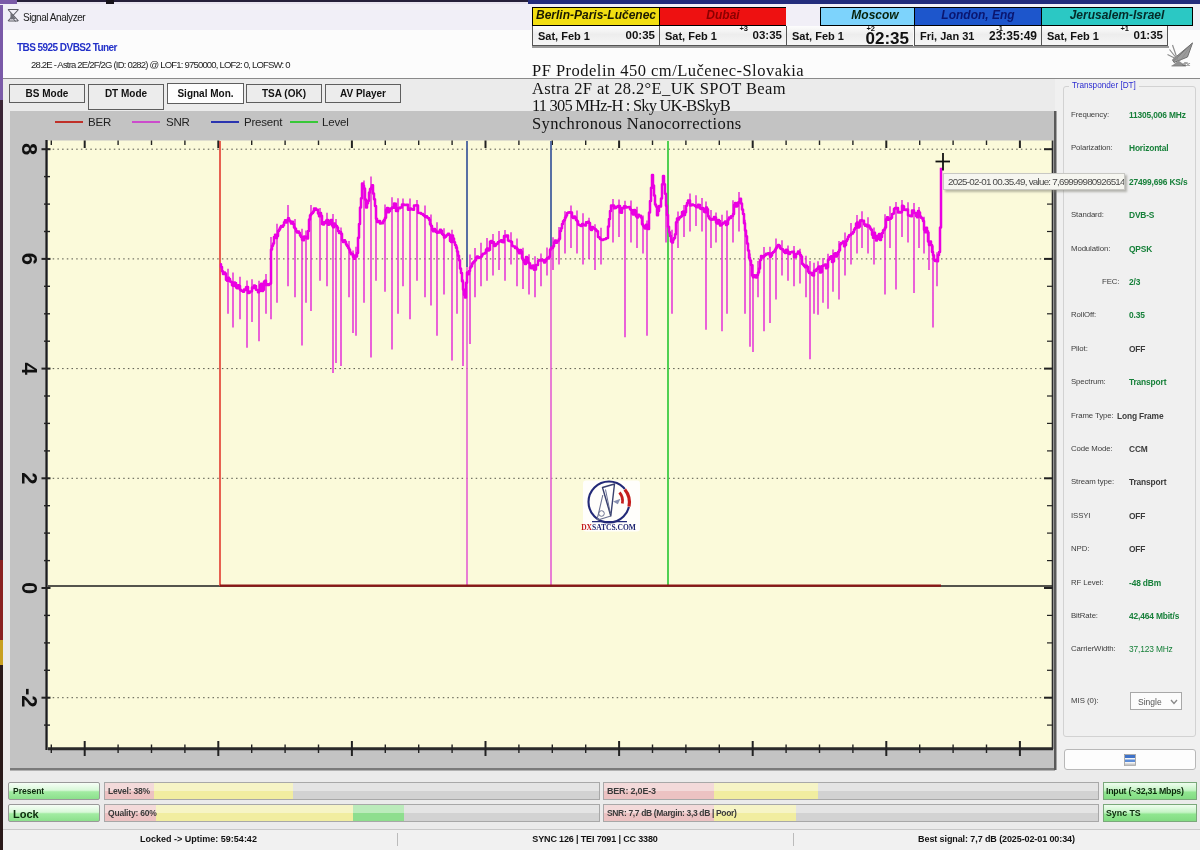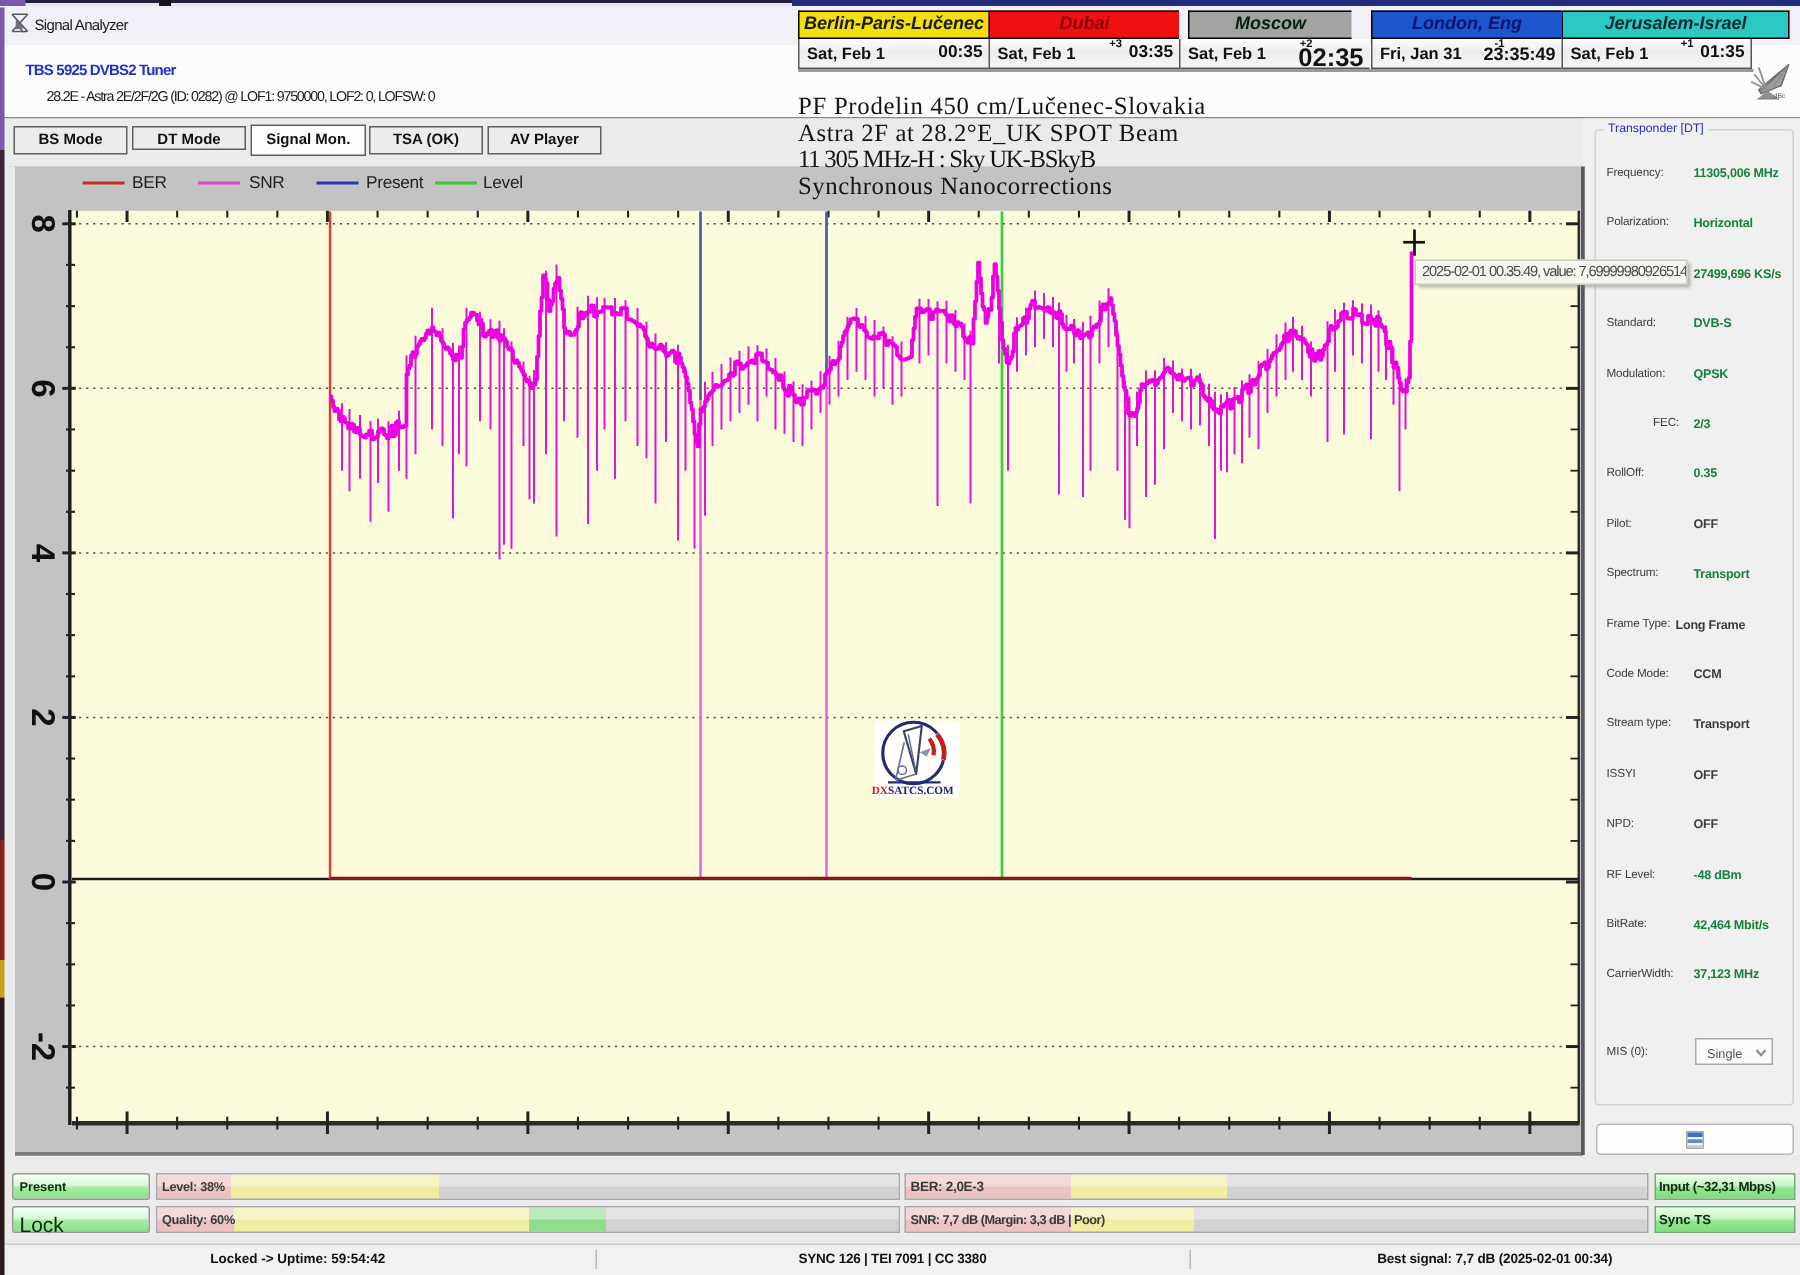--- a/index.html
+++ b/index.html
@@ -28,21 +28,21 @@
 <div class="abs" style="left:17px;top:42px;font-size:10px;letter-spacing:-.55px;font-weight:bold;color:#2230c8">TBS 5925 DVBS2 Tuner</div>
 <div class="abs" style="left:31px;top:58.5px;font-size:9.5px;letter-spacing:-.8px;color:#1c1c1c">28.2E - Astra 2E/2F/2G (ID: 0282) @ LOF1: 9750000, LOF2: 0, LOFSW: 0</div>
 <div class="abs" style="left:0;top:77.5px;width:1200px;height:1.2px;background:#8a8a8a"></div>
 
 <div class="abs" style="left:0;top:78.7px;width:1200px;height:32.3px;background:#ebebeb"></div>
 <div class="abs" style="left:0;top:111px;width:1200px;height:659px;background:#c3c3c3"></div>
 <div class="abs" style="left:1055px;top:78.7px;width:145px;height:691.3px;background:#f0f0f0"></div>
 <div class="abs" style="left:0;top:111px;width:10px;height:659px;background:#ebebeb"></div>
 
 <div class="abs" style="left:9px;top:84px;width:76px;height:19px;background:#ececec;border:1.2px solid #5e5e5e;font-size:10px;font-weight:bold;color:#111;text-align:center;line-height:17px">BS Mode</div>
-<div class="abs" style="left:88px;top:84px;width:76px;height:16px;background:#ececec;border:1.2px solid #5e5e5e;font-size:10px;font-weight:bold;color:#111;text-align:center;line-height:17px">DT Mode</div>
+<div class="abs" style="left:88px;top:84px;width:76px;height:26px;background:#ececec;border:1.2px solid #5e5e5e;font-size:10px;font-weight:bold;color:#111;text-align:center;line-height:17px">DT Mode</div>
 <div class="abs" style="left:167px;top:82.5px;width:77px;height:21px;background:#fdfdfd;border:1.2px solid #5e5e5e;font-size:10px;font-weight:bold;color:#111;text-align:center;line-height:20px">Signal Mon.</div>
 <div class="abs" style="left:246px;top:84px;width:76px;height:19px;background:#ececec;border:1.2px solid #5e5e5e;font-size:10px;font-weight:bold;color:#111;text-align:center;line-height:17px">TSA (OK)</div>
 <div class="abs" style="left:325px;top:84px;width:76px;height:19px;background:#ececec;border:1.2px solid #5e5e5e;font-size:10px;font-weight:bold;color:#111;text-align:center;line-height:17px">AV Player</div>
 
 <div class="abs" style="z-index:3;left:55px;top:121px;width:28px;height:2px;background:#c03028"></div>
 <div class="abs" style="z-index:3;left:88px;top:115.5px;font-size:11.5px;letter-spacing:-.2px;color:#222">BER</div>
 <div class="abs" style="z-index:3;left:132px;top:121px;width:28px;height:2px;background:#cc4ccc"></div>
 <div class="abs" style="z-index:3;left:166px;top:115.5px;font-size:11.5px;letter-spacing:-.2px;color:#222">SNR</div>
 <div class="abs" style="z-index:3;left:211px;top:121px;width:28px;height:2px;background:#2a34b0"></div>
 <div class="abs" style="z-index:3;left:244px;top:115.5px;font-size:11.5px;letter-spacing:-.2px;color:#222">Present</div>
@@ -206,21 +206,21 @@
     <div class="abs" style="left:532px;top:26px;width:127px;height:19.5px;background:linear-gradient(#fdfdfd,#ededed 45%,#f6f6f6);border:1px solid #555;border-top:none;border-right-width:0px;font-size:11px;font-weight:bold;color:#111">
       <span style="position:absolute;left:5px;top:3.5px;white-space:nowrap">Sat, Feb 1</span>
       <span style="position:absolute;right:4px;top:3px;font-size:11.5px;white-space:nowrap">00:35</span>
     </div>
     <div class="abs" style="left:659px;top:6.5px;width:127px;height:19.5px;background:#ee1111;border:1.8px solid #000;border-right-width:0px;font-size:12px;font-weight:bold;font-style:italic;color:#8b0000;text-align:center;line-height:15px;white-space:nowrap">Dubai</div>
     <div class="abs" style="left:659px;top:26px;width:127px;height:19.5px;background:linear-gradient(#fdfdfd,#ededed 45%,#f6f6f6);border:1px solid #555;border-top:none;border-right-width:0px;font-size:11px;font-weight:bold;color:#111">
       <span style="position:absolute;left:5px;top:3.5px;white-space:nowrap">Sat, Feb 1</span>
       <span style="position:absolute;right:38px;top:-2px;font-size:7.5px">+3</span>
       <span style="position:absolute;right:4px;top:3px;font-size:11.5px;white-space:nowrap">03:35</span>
     </div>
-    <div class="abs" style="left:792px;top:6.5px;width:109px;height:19.5px;background:#a3a3a3;border:1.8px solid #000;border-right-width:0px;font-size:12px;font-weight:bold;font-style:italic;color:#06220a;text-align:center;line-height:15px;white-space:nowrap">Moscow</div>
+    <div class="abs" style="left:820px;top:6.5px;width:109px;height:19.5px;background:#7dd3fc;border:1.8px solid #000;border-right-width:0px;font-size:12px;font-weight:bold;font-style:italic;color:#06220a;text-align:center;line-height:15px;white-space:nowrap">Moscow</div>
     <div class="abs" style="left:786px;top:26px;width:127px;height:19.5px;background:linear-gradient(#fdfdfd,#ededed 45%,#f6f6f6);border:1px solid #555;border-top:none;border-right-width:0px;font-size:11px;font-weight:bold;color:#111">
       <span style="position:absolute;left:5px;top:3.5px;white-space:nowrap">Sat, Feb 1</span>
       <span style="position:absolute;right:38px;top:-2px;font-size:7.5px">+2</span>
       <span style="position:absolute;right:4px;top:3px;font-size:17px;white-space:nowrap">02:35</span>
     </div>
     <div class="abs" style="left:914px;top:6.5px;width:127px;height:19.5px;background:#1d56cc;border:1.8px solid #000;border-right-width:0px;font-size:12px;font-weight:bold;font-style:italic;color:#0a1670;text-align:center;line-height:15px;white-space:nowrap">London, Eng</div>
     <div class="abs" style="left:914px;top:26px;width:127px;height:19.5px;background:linear-gradient(#fdfdfd,#ededed 45%,#f6f6f6);border:1px solid #555;border-top:none;border-right-width:0px;font-size:11px;font-weight:bold;color:#111">
       <span style="position:absolute;left:5px;top:3.5px;white-space:nowrap">Fri, Jan 31</span>
       <span style="position:absolute;right:38px;top:-2px;font-size:7.5px">-1</span>
       <span style="position:absolute;right:4px;top:3px;font-size:12px;white-space:nowrap">23:35:49</span>
@@ -272,42 +272,42 @@
 <div class="abs" style="left:1129px;top:477px;font-size:8.4px;font-weight:bold;letter-spacing:-.15px;color:#3c3c3c;white-space:nowrap">Transport</div>
 <div class="abs" style="left:1071px;top:511px;font-size:7.8px;letter-spacing:-.1px;color:#3c3c3c;white-space:nowrap">ISSYI</div>
 <div class="abs" style="left:1129px;top:511px;font-size:8.4px;font-weight:bold;letter-spacing:-.15px;color:#3c3c3c;white-space:nowrap">OFF</div>
 <div class="abs" style="left:1071px;top:544px;font-size:7.8px;letter-spacing:-.1px;color:#3c3c3c;white-space:nowrap">NPD:</div>
 <div class="abs" style="left:1129px;top:544px;font-size:8.4px;font-weight:bold;letter-spacing:-.15px;color:#3c3c3c;white-space:nowrap">OFF</div>
 <div class="abs" style="left:1071px;top:578px;font-size:7.8px;letter-spacing:-.1px;color:#3c3c3c;white-space:nowrap">RF Level:</div>
 <div class="abs" style="left:1129px;top:578px;font-size:8.4px;font-weight:bold;letter-spacing:-.15px;color:#17803a;white-space:nowrap">-48 dBm</div>
 <div class="abs" style="left:1071px;top:611px;font-size:7.8px;letter-spacing:-.1px;color:#3c3c3c;white-space:nowrap">BitRate:</div>
 <div class="abs" style="left:1129px;top:611px;font-size:8.4px;font-weight:bold;letter-spacing:-.15px;color:#17803a;white-space:nowrap">42,464 Mbit/s</div>
 <div class="abs" style="left:1071px;top:644px;font-size:7.8px;letter-spacing:-.1px;color:#3c3c3c;white-space:nowrap">CarrierWidth:</div>
-<div class="abs" style="left:1129px;top:644px;font-size:8.4px;font-weight:bold;letter-spacing:-.15px;color:#17803a;white-space:nowrap">37,123 MHz</div>
+<div class="abs" style="left:1129px;top:644px;font-size:8.4px;font-weight:normal;letter-spacing:-.15px;color:#17803a;white-space:nowrap">37,123 MHz</div>
 <div class="abs" style="left:1071px;top:696px;font-size:7.8px;color:#3c3c3c">MIS (0):</div>
 <div class="abs" style="left:1130px;top:692px;width:52px;height:18px;background:#fcfcfc;border:1px solid #a8a8a8;font-size:8.5px;color:#555">
 <span style="position:absolute;left:7px;top:3.5px">Single</span>
 <svg style="position:absolute;right:3px;top:6px" width="8" height="6" viewBox="0 0 8 6">
       <path d="M1 1 L4 4.5 L7 1" stroke="#888" stroke-width="1.3" fill="none"></path>
     </svg>
 </div>
 
 <div class="abs" style="left:1064px;top:749px;width:132px;height:20.5px;background:#fdfdfd;border:1px solid #b8b8b8;border-radius:3px"></div>
 <svg class="abs" style="left:1124px;top:754px" width="12" height="12" viewBox="0 0 12 12">
 <rect x="0.5" y="0.5" width="11" height="11" fill="#f4f4f4" stroke="#9a9a9a" stroke-width="0.8"></rect>
 <rect x="1" y="1" width="10" height="3" fill="#3e72c8"></rect>
 <rect x="1" y="5.5" width="10" height="2.5" fill="#5e8ed8"></rect>
 <rect x="1" y="9.5" width="10" height="1.8" fill="#c8c8c8"></rect>
 </svg>
 
 <div class="abs" style="left:0;top:770px;width:1200px;height:80px;background:#ebebeb"></div>
 <div class="abs" style="left:8px;top:782px;width:92px;height:18px;border:1px solid #999;border-radius:2px;background:linear-gradient(#f6fef6,#d8f8d8 45%,#a2eca2 55%,#8ce08c)"></div>
 <div class="abs" style="left:13px;top:786px;font-size:8.5px;font-weight:bold;color:#0c2a0c;z-index:3">Present</div>
 <div class="abs" style="left:8px;top:804px;width:92px;height:18px;border:1px solid #999;border-radius:2px;background:linear-gradient(#f6fef6,#d8f8d8 45%,#a2eca2 55%,#8ce08c)"></div>
-<div class="abs" style="left:13px;top:808px;font-size:14px;font-weight:normal;color:#0c2a0c;z-index:3">Lock</div>
+<div class="abs" style="left:13px;top:808px;font-size:11px;font-weight:bold;color:#0c2a0c;z-index:3">Lock</div>
 <div class="abs" style="left:104px;top:782px;width:496px;height:18px;border:1px solid #a8a8a8;background:linear-gradient(90deg,#ecc2c2 0,#ecc2c2 49px,#f1eda0 49px,#f1eda0 188px,#d2d2d2 188px,#d2d2d2 100%)">
     <div style="position:absolute;left:0;top:0;width:100%;height:48%;background:rgba(255,255,255,.4)"></div>
   </div>
 <div class="abs" style="left:108px;top:786px;font-size:8.5px;font-weight:bold;letter-spacing:-.2px;color:#3a3a3a;z-index:3">Level: 38%</div>
 <div class="abs" style="left:603px;top:782px;width:496px;height:18px;border:1px solid #a8a8a8;background:linear-gradient(90deg,#ecc2c2 0,#ecc2c2 110px,#f1eda0 110px,#f1eda0 214px,#d2d2d2 214px,#d2d2d2 100%)">
     <div style="position:absolute;left:0;top:0;width:100%;height:48%;background:rgba(255,255,255,.4)"></div>
   </div>
 <div class="abs" style="left:607px;top:786px;font-size:9px;font-weight:bold;letter-spacing:-.2px;color:#3a3a3a;z-index:3">BER: 2,0E-3</div>
 <div class="abs" style="left:1103px;top:782px;width:94px;height:18px;border:1px solid #7aa87a;background:linear-gradient(#effdef,#c6f4c6 45%,#90e690 58%,#82dc82)"></div>
 <div class="abs" style="left:1106px;top:786px;font-size:8.8px;font-weight:bold;letter-spacing:-.25px;color:#0c2a0c;z-index:3">Input (~32,31 Mbps)</div>

